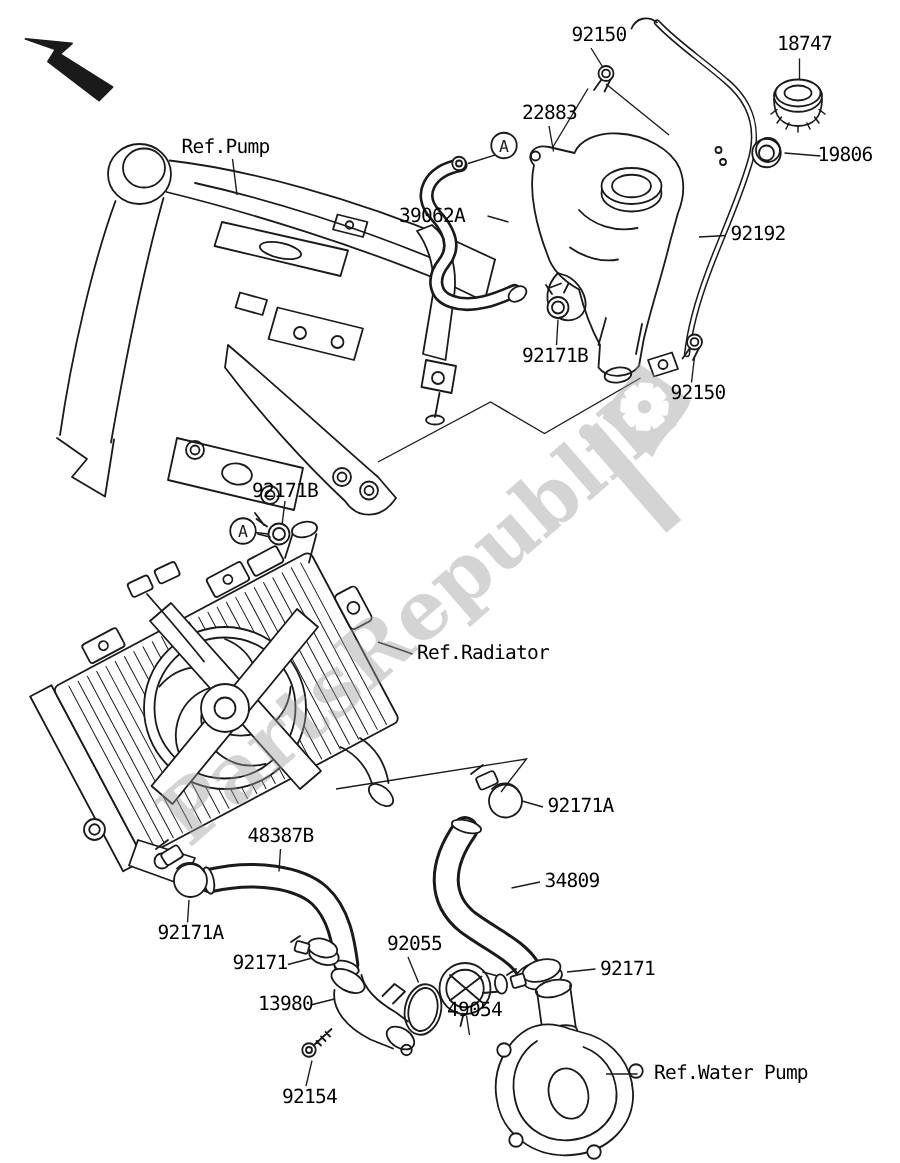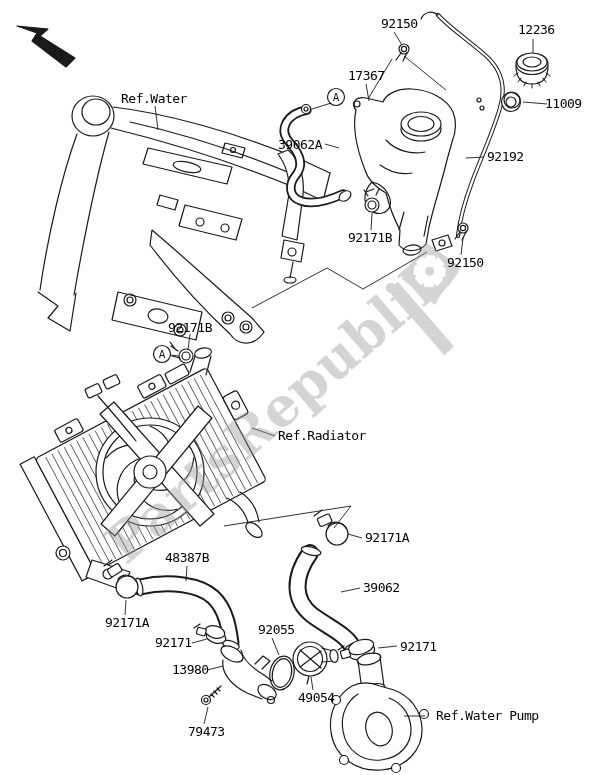--- a/index.html
+++ b/index.html
@@ -292,36 +292,36 @@
         <rect x="453" y="273" width="10" height="32" rx="2" transform="rotate(45 458 289)"></rect>
         <rect x="453" y="273" width="10" height="32" rx="2" transform="rotate(90 458 289)"></rect>
         <rect x="453" y="273" width="10" height="32" rx="2" transform="rotate(135 458 289)"></rect>
         <circle cx="458" cy="289" r="11"></circle>
       </g>
       <circle cx="458" cy="289" r="4.5"></circle>
     </g>
   </g>
 </svg>
 
-  <div class="lbl" style="left:121px;top:92px">Ref.Water</div>
+  <div class="lbl" style="left:121px;top:92px">Ref.Pump</div>
   <div class="lbl" style="left:381px;top:17px">92150</div>
-  <div class="lbl" style="left:518px;top:23px">12236</div>
-  <div class="lbl" style="left:348px;top:69px">17367</div>
-  <div class="lbl" style="left:278px;top:138px">39062A</div>
-  <div class="lbl" style="left:545px;top:97px">11009</div>
+  <div class="lbl" style="left:518px;top:23px">18747</div>
+  <div class="lbl" style="left:348px;top:69px">22883</div>
+  <div class="lbl" style="left:266px;top:138px">39062A</div>
+  <div class="lbl" style="left:545px;top:97px">19806</div>
   <div class="lbl" style="left:487px;top:150px">92192</div>
   <div class="lbl" style="left:348px;top:231px">92171B</div>
   <div class="lbl" style="left:447px;top:256px">92150</div>
   <div class="lbl" style="left:168px;top:321px">92171B</div>
   <div class="lbl" style="left:278px;top:429px">Ref.Radiator</div>
   <div class="lbl" style="left:365px;top:531px">92171A</div>
   <div class="lbl" style="left:165px;top:551px">48387B</div>
-  <div class="lbl" style="left:363px;top:581px">39062</div>
+  <div class="lbl" style="left:363px;top:581px">34809</div>
   <div class="lbl" style="left:105px;top:616px">92171A</div>
   <div class="lbl" style="left:258px;top:623px">92055</div>
   <div class="lbl" style="left:155px;top:636px">92171</div>
   <div class="lbl" style="left:400px;top:640px">92171</div>
   <div class="lbl" style="left:172px;top:663px">13980</div>
-  <div class="lbl" style="left:298px;top:691px">49054</div>
+  <div class="lbl" style="left:298px;top:667px">49054</div>
   <div class="lbl" style="left:436px;top:709px">Ref.Water Pump</div>
-  <div class="lbl" style="left:188px;top:725px">79473</div>
+  <div class="lbl" style="left:188px;top:725px">92154</div>
 
 </div>
 
 </body></html>

